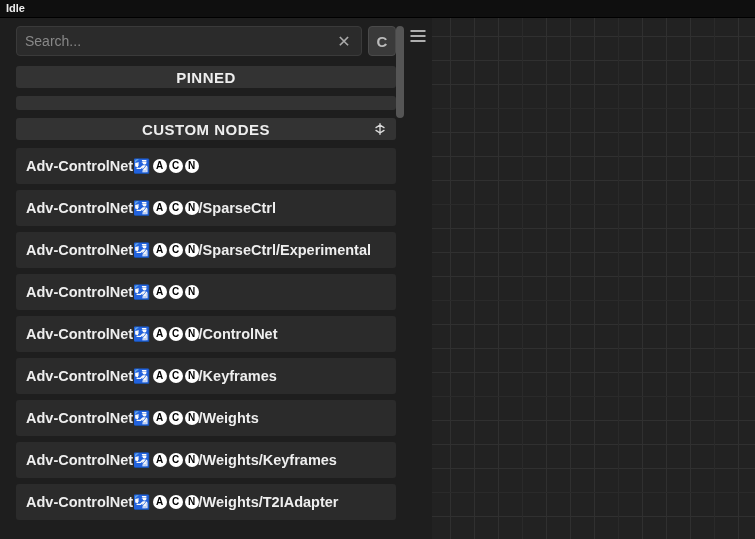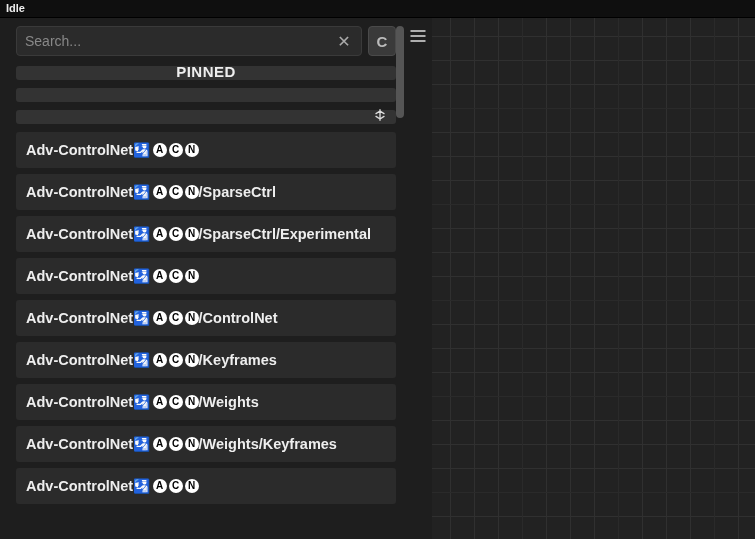--- a/index.html
+++ b/index.html
@@ -25,21 +25,22 @@
   .sidebar {
     width: 404px;
     background: #1e1e1e;
     display: flex;
     flex-direction: column;
     position: relative;
   }
   .sidebar-scroll {
     overflow-y: hidden;
     flex: 1;
-    padding: 8px 8px 0 16px;
+    padding: 8px 8px 0 8px;
+    margin-left: 8px;
   }
   .scrollbar-track {
     position: absolute;
     right: 0; top: 8px;
     width: 8px; height: 92px;
     background: #555;
     border-radius: 4px;
   }
   .search-row {
     display: flex;
@@ -79,23 +80,23 @@
     border-radius: 4px;
     color: #bbb;
     font-size: 15px;
     font-weight: bold;
     display: flex; align-items: center; justify-content: center;
     cursor: pointer;
   }
   .section-header {
     background: #333;
     border-radius: 3px;
-    height: 14px;
-    display: flex;
-    align-items: flex-end;
+    height: 22px;
+    display: flex;
+    align-items: center;
     justify-content: center;
     font-weight: bold;
     font-size: 15px;
     letter-spacing: 0.5px;
     margin-bottom: 8px;
     position: relative;
   }
   .section-header.with-btn { justify-content: center; }
   .section-btn {
     position: absolute;
@@ -190,20 +191,21 @@
         </div>
       </div>
 
       <div class="section-header">
         <span>PINNED</span>
       </div>
 
       <div class="spacer-bar"></div>
 
       <div class="section-header with-btn">
+        <span>CUSTOM NODES</span>
         <span class="section-btn">
           <svg viewBox="0 0 24 24">
               <path d="M4 12h16M10 6l-4 6 4 6M14 6l4 6-4 6" stroke-linecap="round" stroke-linejoin="round" transform="rotate(90 12 12)"></path>
             </svg>
         </span>
       </div>
 
       <div id="node-list">
           <div class="node-item">
             <span class="node-prefix">Adv-ControlNet</span>
@@ -285,20 +287,21 @@
             <span class="node-suffix">/Weights/Keyframes</span>
           </div>
           <div class="node-item">
             <span class="node-prefix">Adv-ControlNet</span>
             <span class="node-badge-emoji">🛂</span>
             <span class="node-badges">
               <span class="circ">A</span>
               <span class="circ">C</span>
               <span class="circ">N</span>
             </span>
+            <span class="node-suffix">/Weights/T2IAdapter</span>
           </div>
         </div>
 
     </div>
     <div class="scrollbar-track"></div>
   </div>
 
   <div class="toolbar-col">
     <div class="hamburger">
       <svg viewBox="0 0 24 24">

